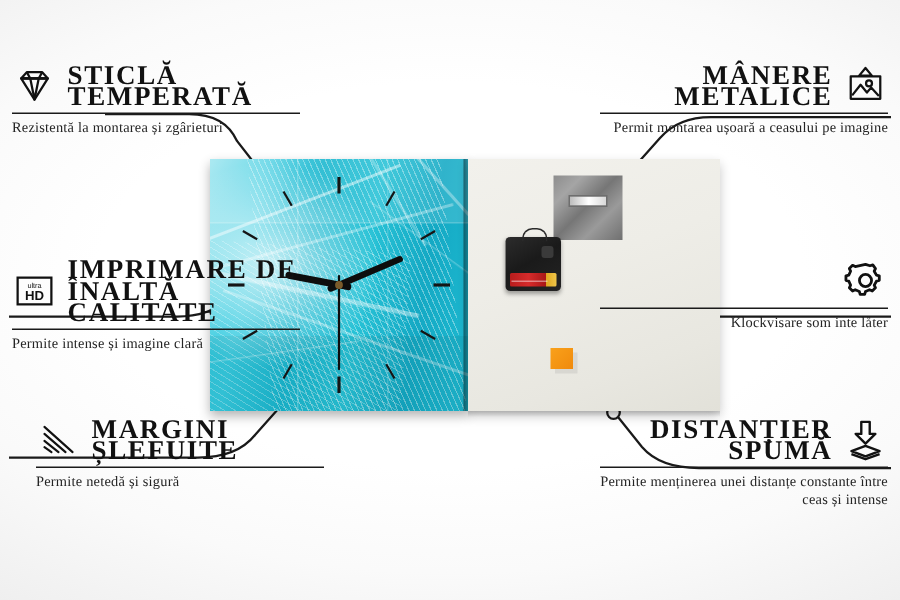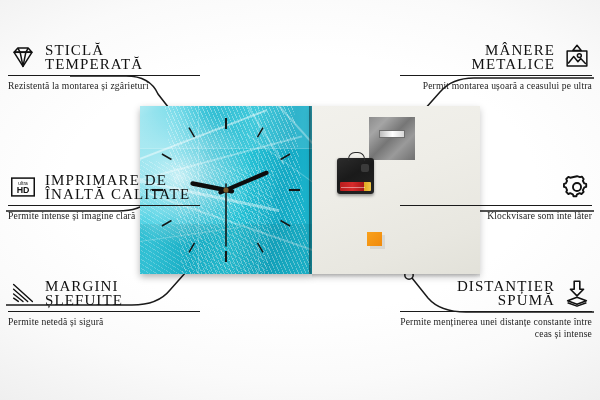--- a/index.html
+++ b/index.html
@@ -18,34 +18,34 @@
   .feat{position:absolute;width:192px;}
   .feat.left{text-align:left;}
   .feat.right{text-align:right;}
 
   .feat-head{display:flex;align-items:center;gap:7px;}
   .feat.right .feat-head{flex-direction:row-reverse;}
 
   .feat-icon{width:30px;height:30px;flex:0 0 30px;display:block;}
   .feat-title{
     font-family:"Liberation Serif", serif;
-    font-weight:400;font-size:15px;line-height:14.5px;
+    font-weight:700;font-size:18px;line-height:14.5px;
     letter-spacing:1.1px;color:#111;text-transform:uppercase;
     flex:1 1 auto;
   }
   .rule{height:0;border-top:1.4px solid #1a1a1a;margin:3px 0 4px 0;width:100%;}
   .feat-sub{
     font-family:"Liberation Serif", serif;
     font-size:9.6px;line-height:11.6px;color:#242424;letter-spacing:.15px;
   }
 
   
   #f-glass{left:8px;top:42px;}
   #f-print{left:8px;top:172px;}
-  #f-edge {left:8px;top:278px;}
+  #f-edge {left:24px;top:278px;}
   #f-hook {left:400px;top:42px;}
   #f-mech {left:400px;top:172px;}
   #f-foam {left:400px;top:278px;}
 
   
   #wires{position:absolute;left:0;top:0;width:600px;height:400px;pointer-events:none;}
 
   
   #product{position:absolute;left:140px;top:106px;width:340px;height:168px;}
 
@@ -275,21 +275,21 @@
         <g fill="none" stroke="#111" stroke-width="1.6" stroke-linejoin="round">
           <path d="M16,3.5 L11.5,9 L20.5,9 Z"></path>
           <rect x="5.5" y="9.5" width="21" height="16"></rect>
           <path d="M6.5,23 L12.5,15.5 L17,21 L20,17.5 L25.5,23.5"></path>
           <circle cx="18.5" cy="14.5" r="2.1"></circle>
         </g>
       </svg>
       <div class="feat-title">MÂNERE METALICE</div>
     </div>
     <div class="rule"></div>
-    <div class="feat-sub">Permit montarea ușoară a ceasului pe ultra</div>
+    <div class="feat-sub">Permit montarea ușoară a ceasului pe imagine</div>
   </div>
 
   <div class="feat right" id="f-mech">
     <div class="feat-head">
       <svg class="feat-icon" viewBox="0 0 32 32">
         <g fill="none" stroke="#111" stroke-width="2" stroke-linejoin="round">
           <path d="M16,4.5 l3.2,1.0 l2.0,-0.6 l1.9,2.6 l-0.9,1.9 l1.6,2.8 l2.0,0.5 l0,3.2 l-2.0,0.6 l-1.6,2.8 l0.9,1.9 l-2.3,2.3 l-1.9,-0.9 l-2.9,1.2 l-0.6,2.0 l-3.2,0 l-0.6,-2.0 l-2.9,-1.2 l-1.9,0.9 l-2.3,-2.3 l0.9,-1.9 l-1.3,-2.8 l-2.0,-0.6 l0,-3.2 l2.0,-0.5 l1.3,-2.8 l-0.9,-1.9 l2.3,-2.3 l1.9,0.9 Z"></path>
           <circle cx="16" cy="16" r="4.3"></circle>
         </g>
       </svg>

